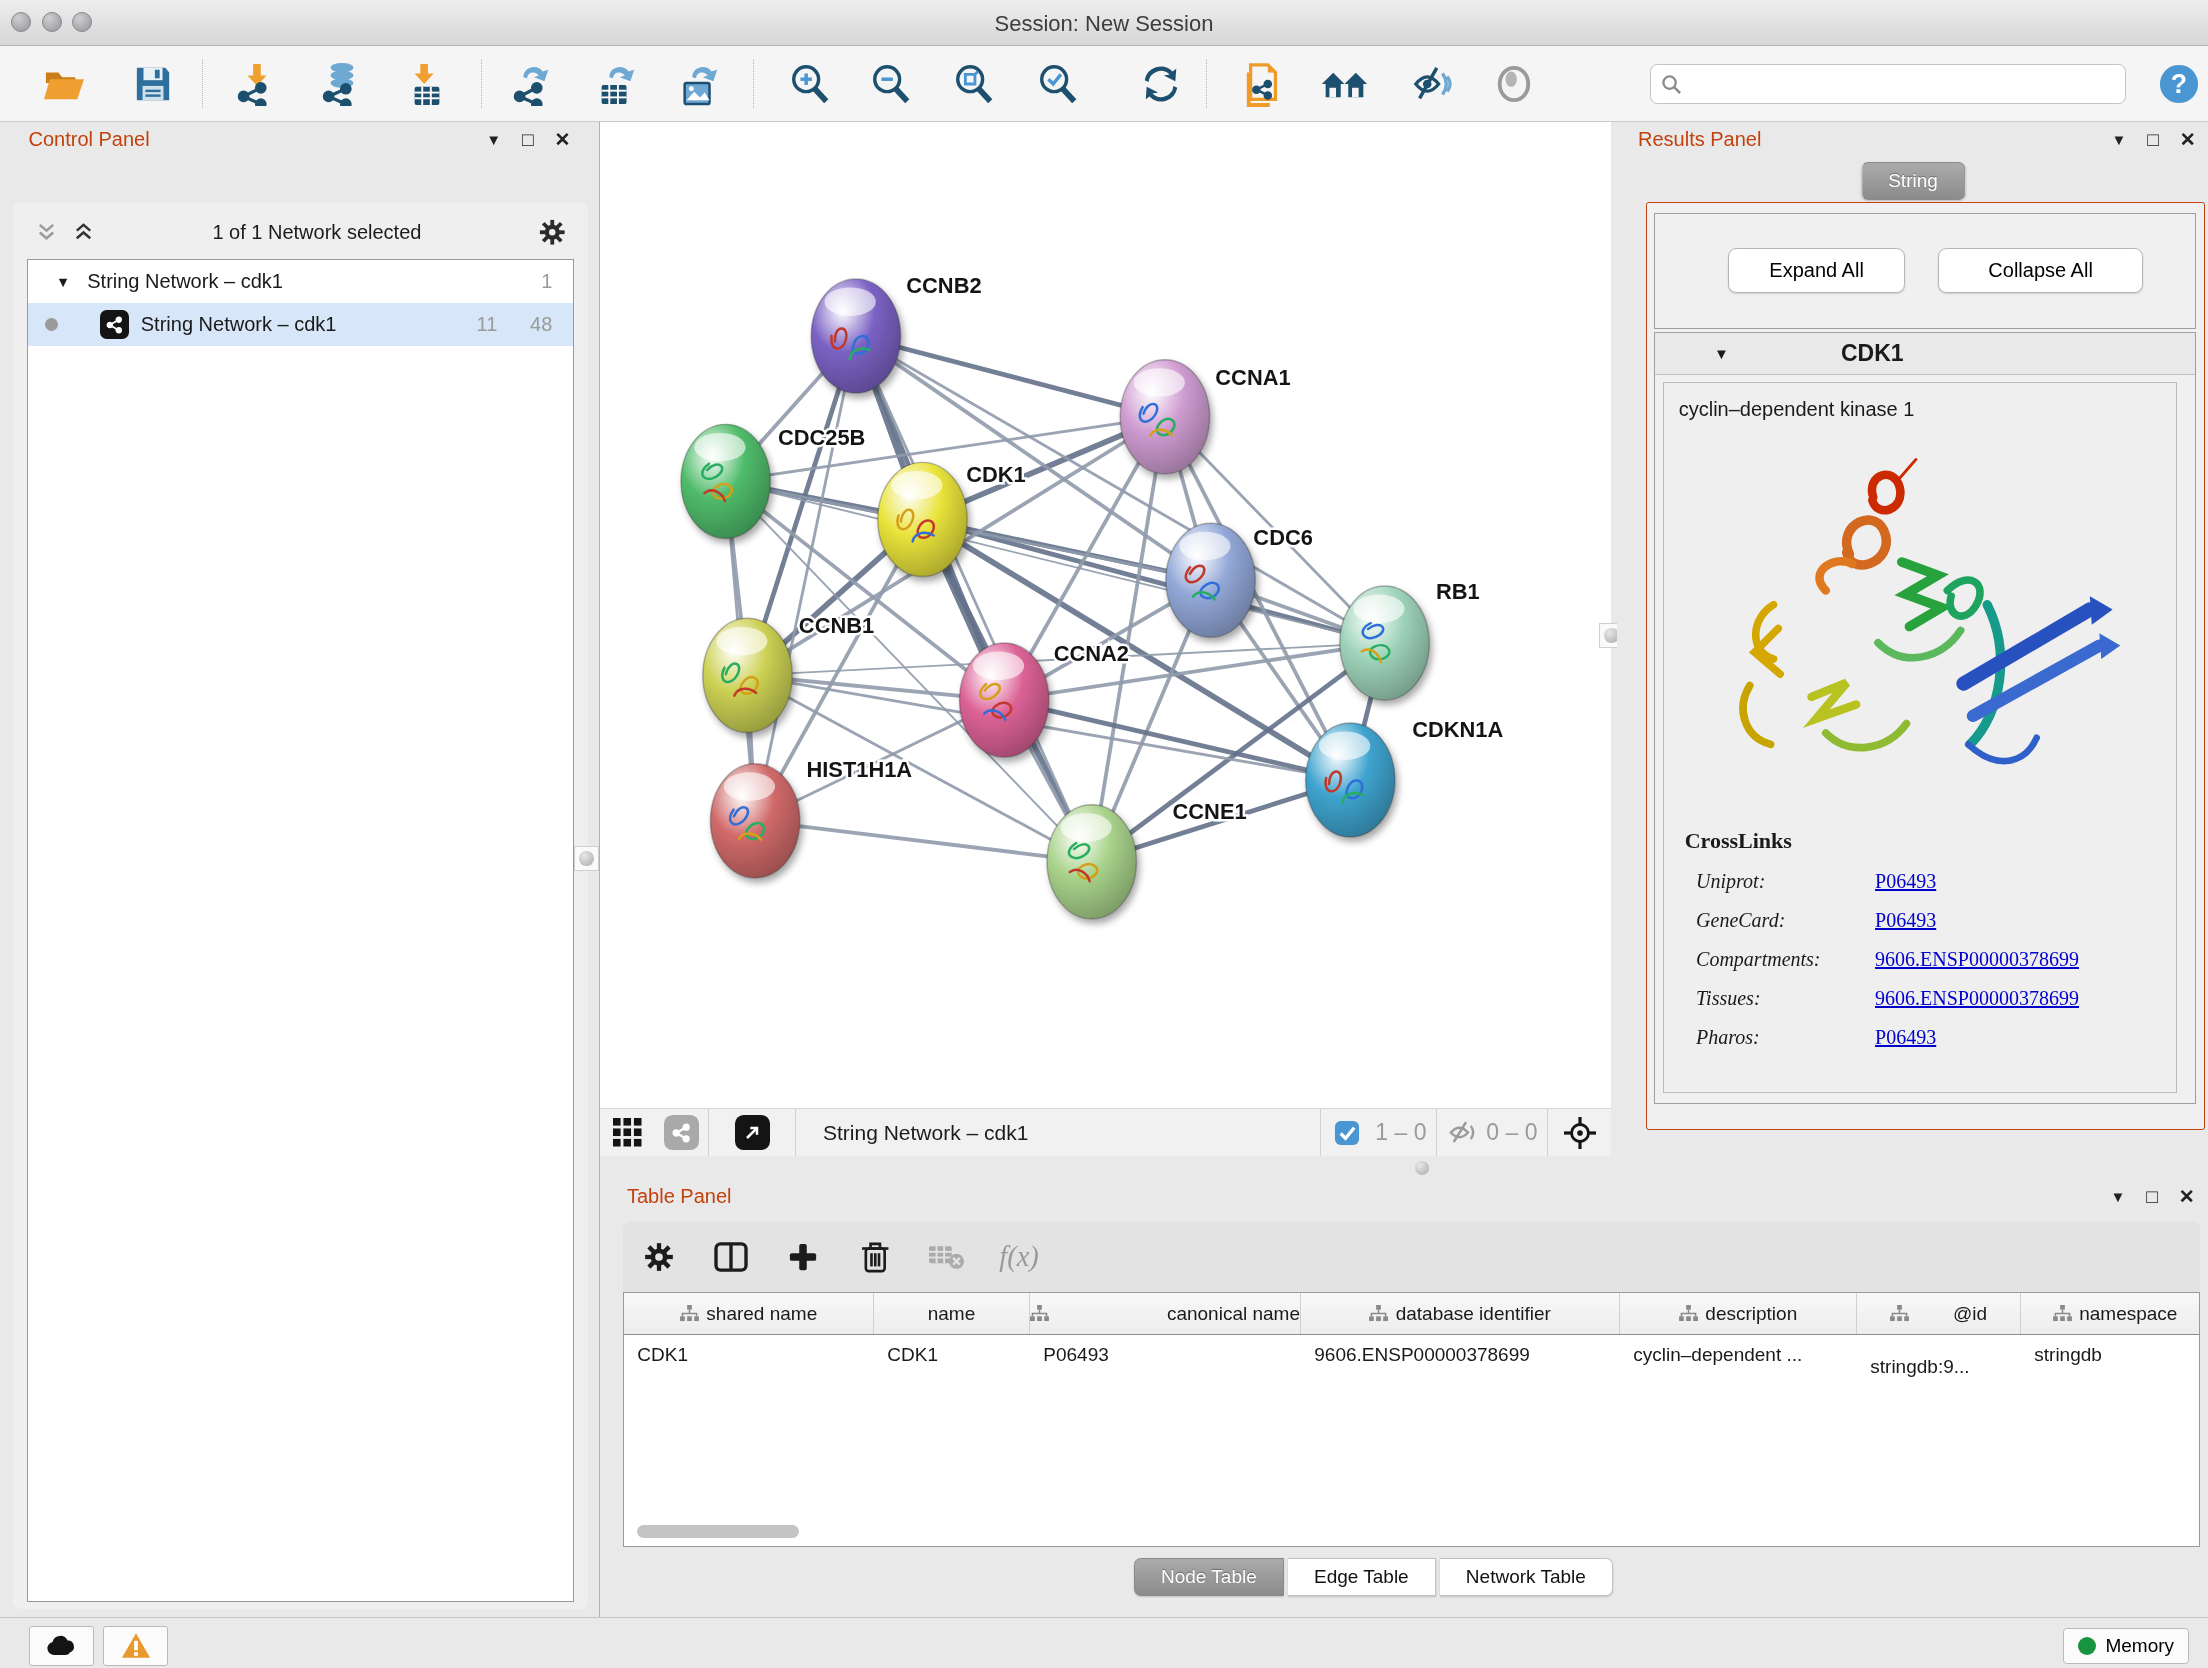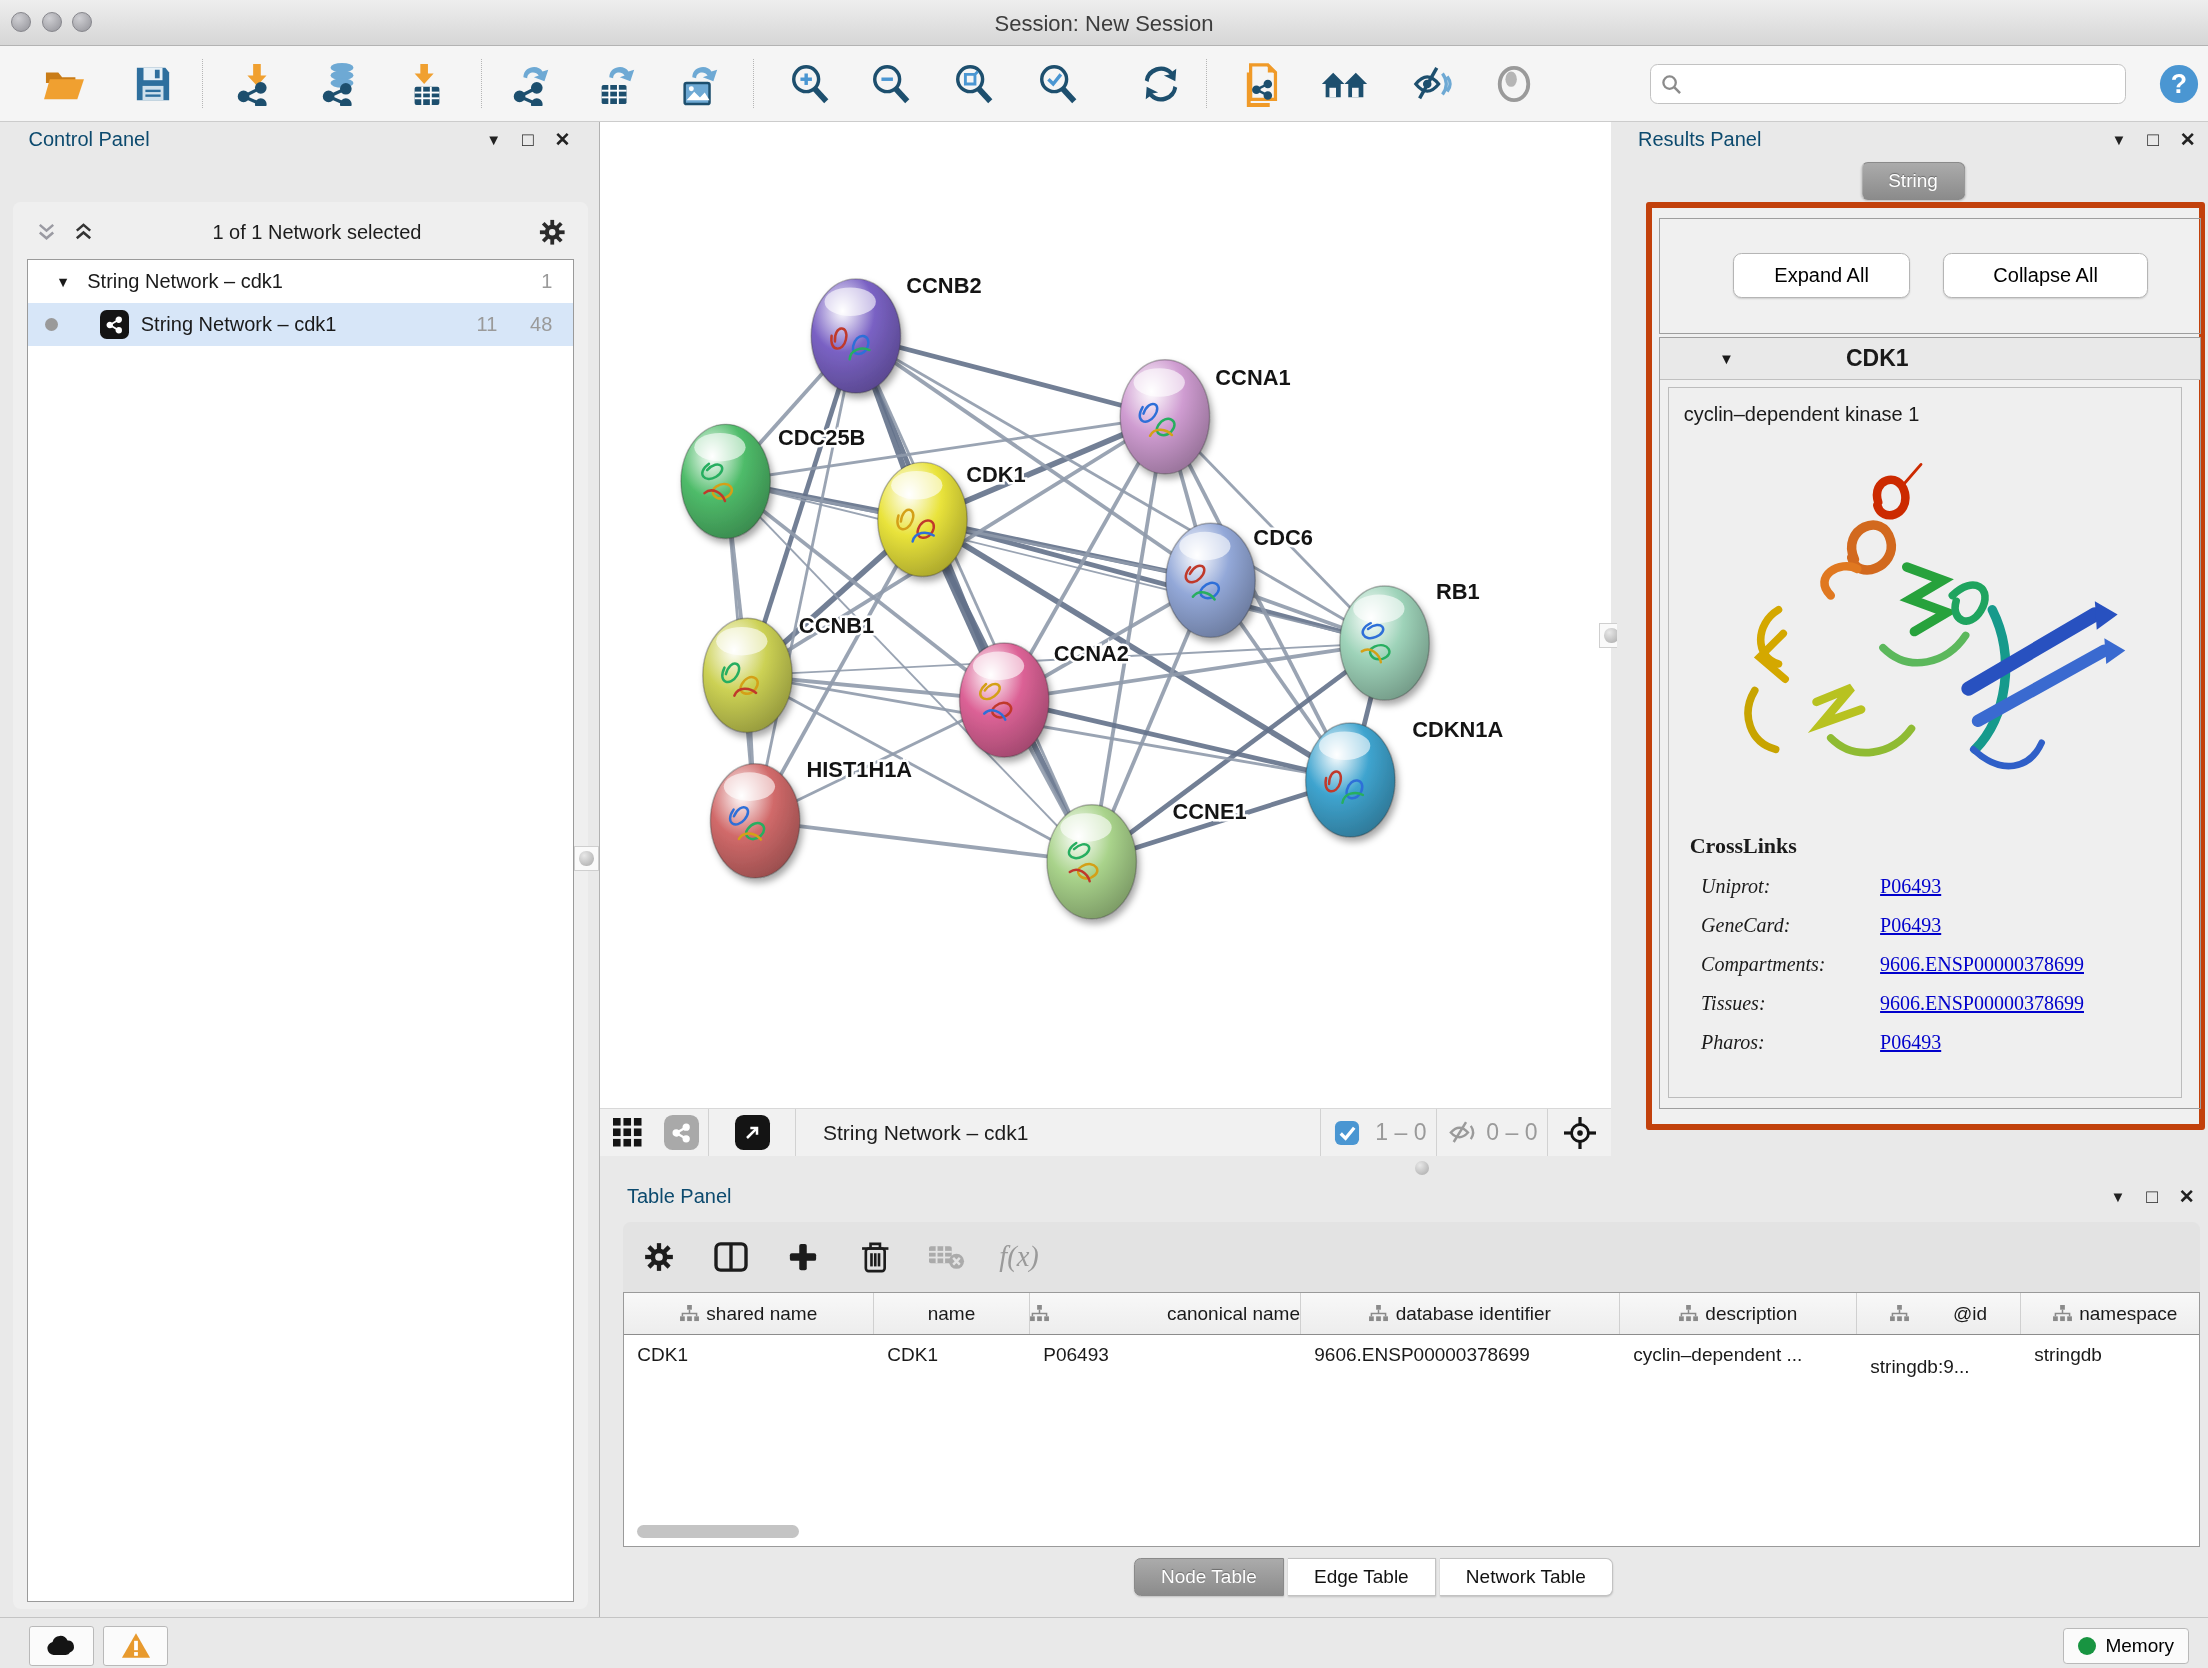--- a/index.html
+++ b/index.html
@@ -17,21 +17,21 @@
   .toolbar { position:absolute; left:0; top:46px; width:2208px; height:76px;
     background:#f5f5f5; border-bottom:1px solid #cccccc; }
   .tbtn { position:absolute; top:11.4px; width:55px; height:53px; display:flex;
     align-items:center; justify-content:center; background:none; border:none; cursor:default; }
   .tsep { position:absolute; top:13.3px; height:49px; width:0; border-left:1.9px dotted #b5b5b5; }
   .searchbox { position:absolute; left:1650px; top:18px; width:476px; height:40px;
     background:#fff; border:1px solid #c2c2c2; border-radius:7.6px; display:flex; align-items:center; padding:0 9.5px; }
   .searchbox input { border:none; outline:none; flex:1; font-size:18px; margin-left:7.6px; background:transparent; }
 
   
-  .ph-title { font-size:20px; color:#0c4a6e; }
+  .ph-title { font-size:20px; color:#c2410c; }
   .ph-icons { position:absolute; right:13.3px; top:7.6px; display:flex; gap:21px; align-items:center; }
   .ph-ic { font-size:15px; color:#222; line-height:1; }
   .ph-ic.close { font-weight:700; font-size:19px; }
   .seg button { height:38px; padding:0 26px; font-size:19px; background:#fff;
     border:1px solid #c2c2c2; border-left:none; color:#111; box-shadow:0 1px 1.9px rgba(0,0,0,.18); }
   .seg button:first-child { border-left:1px solid #c2c2c2; border-radius:6.7px 0 0 6.7px; }
   .seg button:last-child { border-radius:0 6.7px 6.7px 0; }
   .seg button.active { background:linear-gradient(#ababab,#8b8b8b); color:#fff;
     border-color:#8a8a8a; text-shadow:0 -1px 1px rgba(0,0,0,.35); }
   .seg button.single { border-radius:6.7px; border-left:1px solid #c2c2c2; }
@@ -63,21 +63,21 @@
   .split-h { position:absolute; left:600px; top:1156px; width:1608px; height:24px; background:#e9e9e9; }
   .grab { position:absolute; width:25px; height:25px; background:#fafafa; border:1px solid #cfcfcf;
     display:flex; align-items:center; justify-content:center; }
   .grab .dot { width:14.3px; height:14.3px; border-radius:50%;
     background:radial-gradient(circle at 35% 30%, #e8e8e8, #a8a8a8); }
 
   
   .results-panel { position:absolute; left:1617px; top:122px; width:592px; height:1495px; background:#e9e9e9; }
   .rp-tab { position:absolute; left:50%; transform:translateX(-50%); top:40px; }
   .rp-outer { position:absolute; left:28.5px; top:80px; width:559px; height:928px;
-    background:#f0f0f0; border:6px solid #c2410c; border-radius:2.9px; }
+    background:#f0f0f0; border:1px solid #c2410c; border-radius:2.9px; }
   .rp-btnbox { position:absolute; left:7.6px; top:9.5px; width:542px; height:116px; border:1px solid #9e9e9e; }
   .rp-btn { position:absolute; height:45px; background:#fff; border:1px solid #b5b5b5; border-radius:8.6px;
     font-size:20px; box-shadow:0 1px 1.9px rgba(0,0,0,.15); }
   .rp-mainbox { position:absolute; left:7.6px; top:129px; width:542px; height:772px; border:1px solid #9e9e9e; }
   .rp-entryheader { height:42px; background:#e9e9e9; border-bottom:1px solid #c0c0c0;
     display:flex; align-items:center; }
   .rp-entryname { font-size:23px; font-weight:700; margin-left:112px; }
   .rp-content { position:absolute; left:7.6px; top:49px; width:514px; height:711px;
     border:1px solid #bcbcbc; background:#efefef; }
   .rp-desc { font-size:20px; margin:15px 0 0 15px; }

